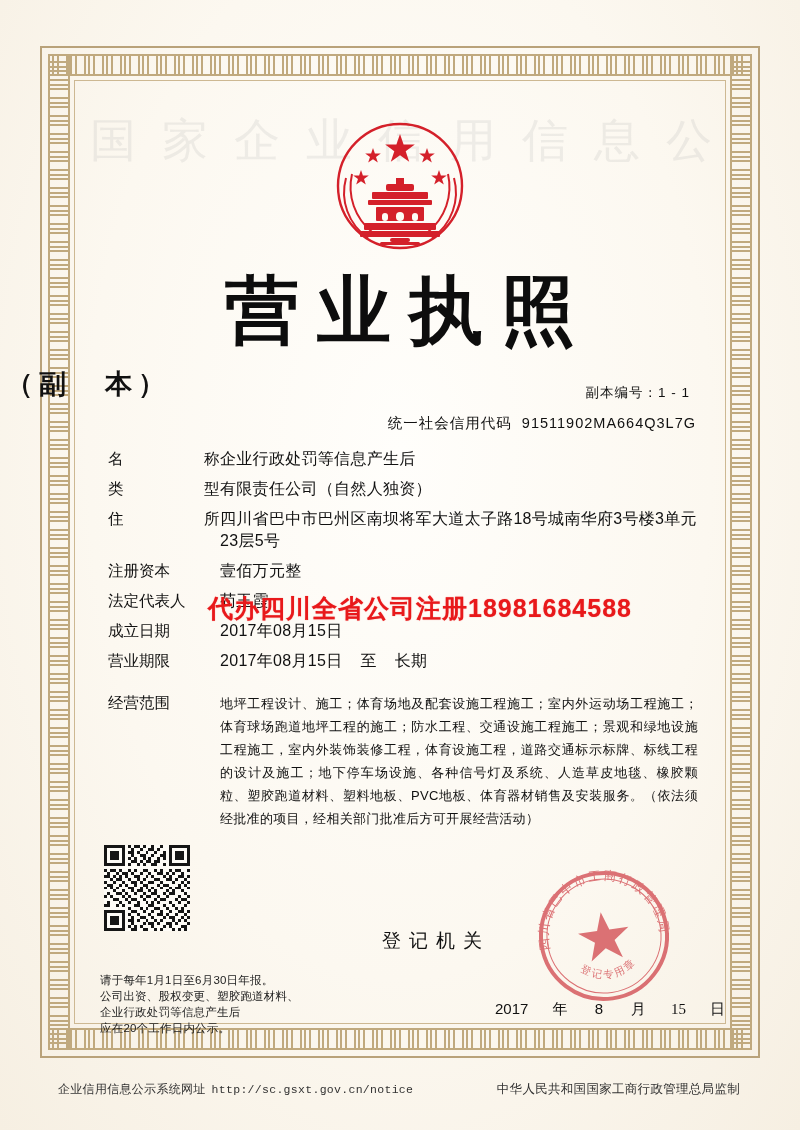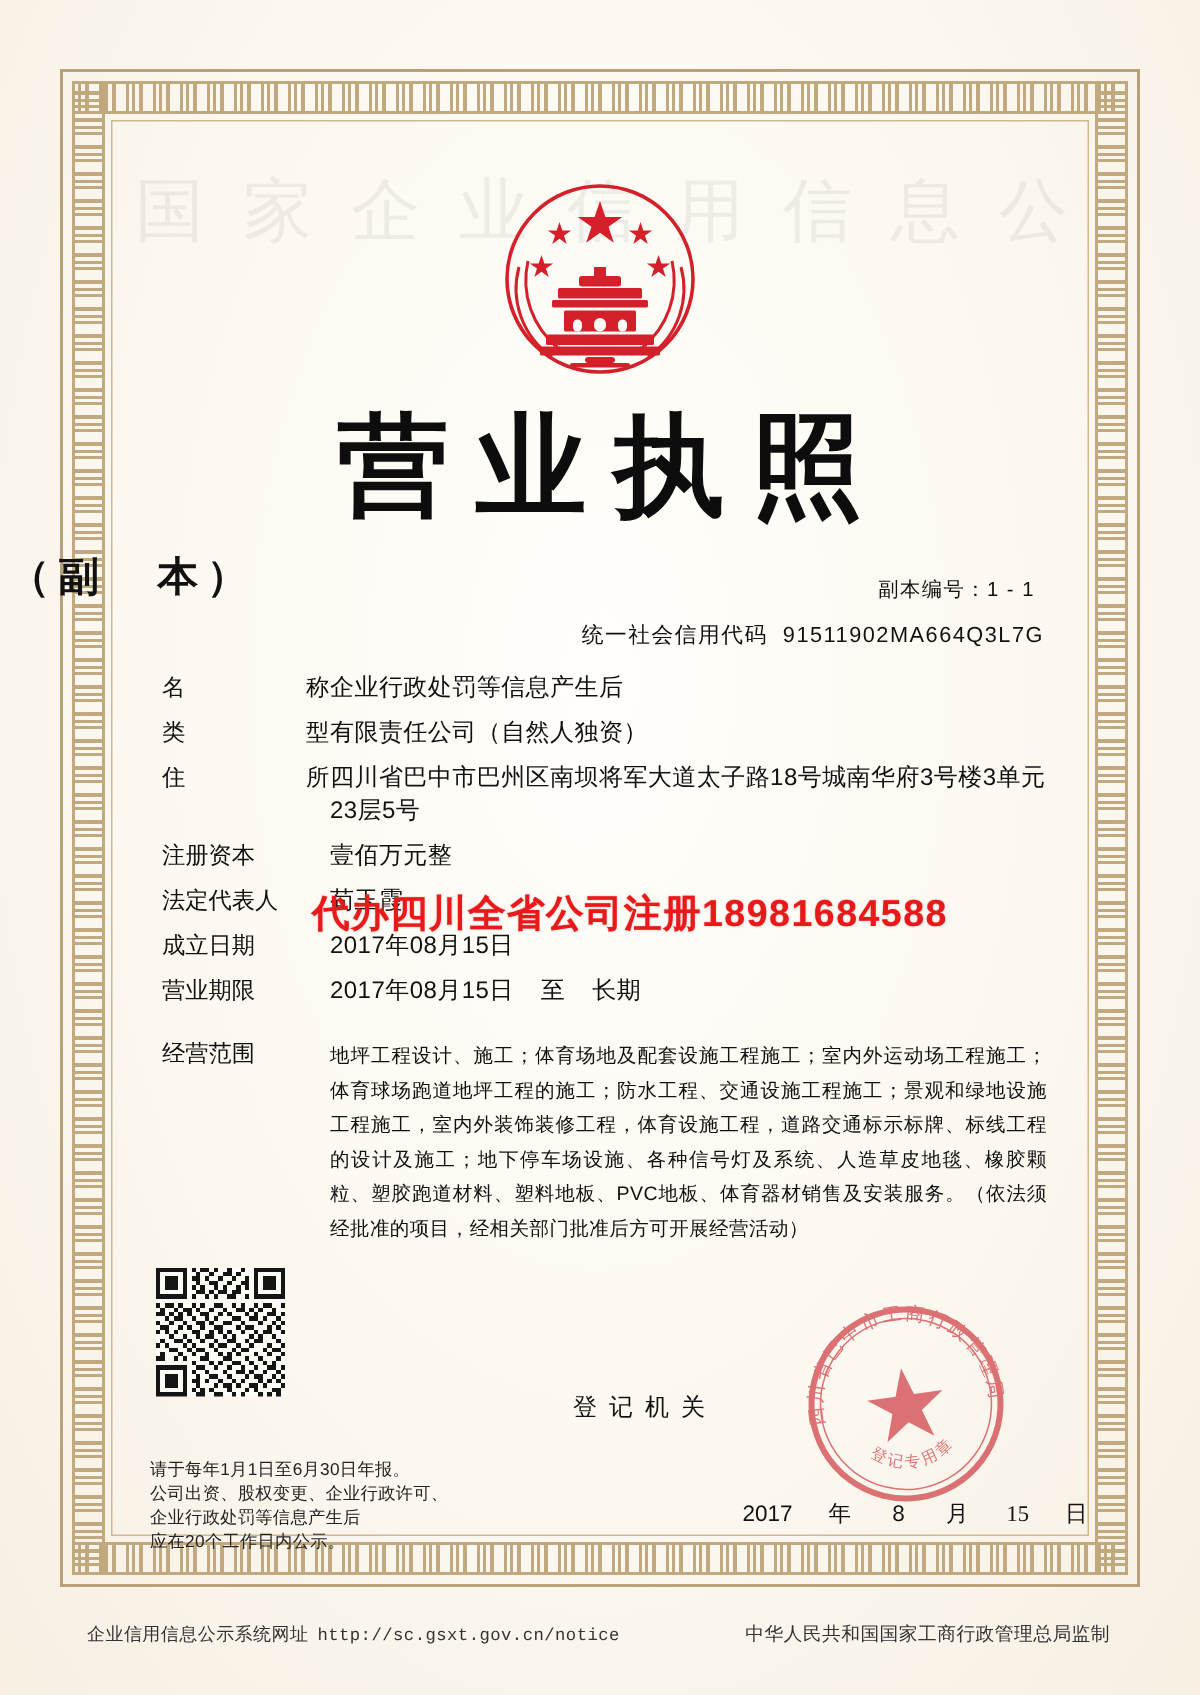--- a/index.html
+++ b/index.html
@@ -181,21 +181,21 @@
     font-size:11.5px;
     line-height:16px;
     color:#222;
     letter-spacing:.2px;
   }
 
   
   .authority{
     position:absolute;
     left:382px;top:928px;
-    font-size:16px;
+    font-size:19px;
     letter-spacing:8px;
     color:#111;
     text-align:center;
   }
   .date-line{
     position:absolute;
     left:495px;top:1000px;
     width:230px;
     font-size:15px;
     color:#111;
@@ -594,21 +594,21 @@
           <rect x="19" y="28" width="1" height="1"></rect>
           <rect x="23" y="28" width="1" height="1"></rect>
           <rect x="25" y="28" width="1" height="1"></rect>
           <rect x="27" y="28" width="1" height="1"></rect>
       </g>
     </svg>
   </div>
 
   <div class="notes">
     <div>请于每年1月1日至6月30日年报。</div>
-    <div>公司出资、股权变更、企业行政许可、</div>
+    <div>公司出资、股权变更、塑胶跑道材料、</div>
     <div>企业行政处罚等信息产生后</div>
     <div>应在20个工作日内公示。</div>
   </div>
 
   <div class="authority">登记机关</div>
 
   <div class="seal">
     <svg viewBox="0 0 148 148" width="148" height="148" aria-hidden="true">
       <defs>
         <path id="sealArcTop" d="M 18 74 A 56 56 0 1 1 130 74"></path>

